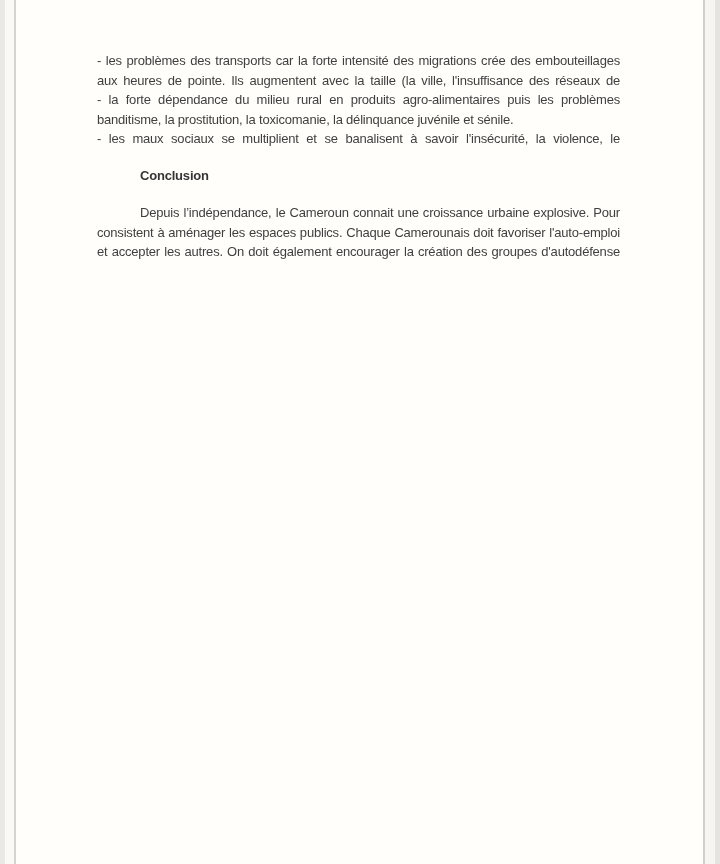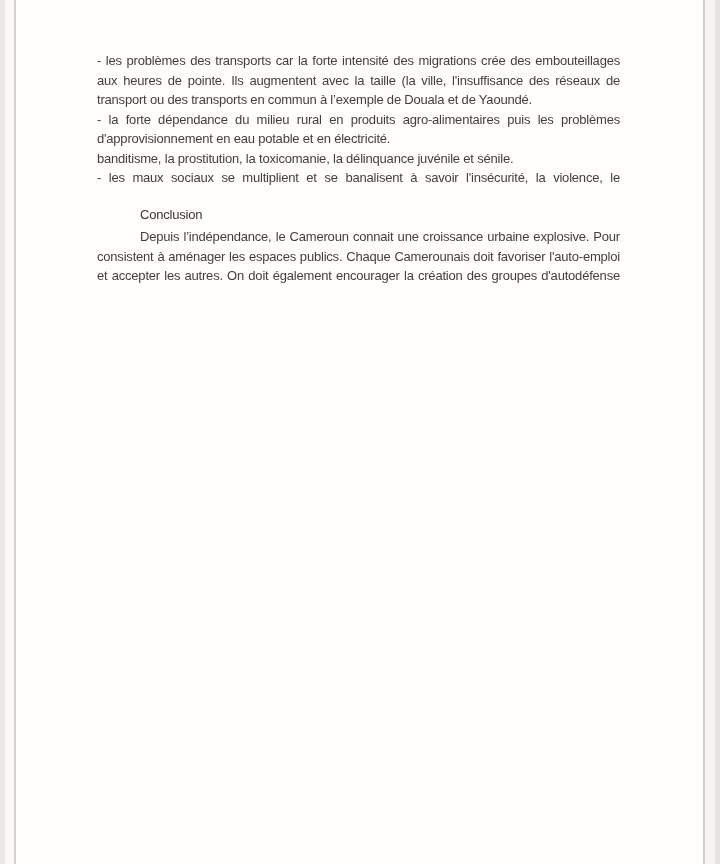--- a/index.html
+++ b/index.html
@@ -53,45 +53,43 @@
     text-align-last: justify;
     white-space: normal;
   }
   .tline.last {
     text-align-last: left;
   }
   .tline.indent {
     padding-left: 43px;
   }
   .heading {
-    font-weight: normal;
+    font-weight: bold;
     color: #353535;
-    margin: 17px 0 3px 43px;
+    margin: 17px 0 18px 43px;
   }
 </style>
 </head>
 <body>
 
 <div class="page">
   <div class="edge edge-left-outer"></div>
   <div class="edge edge-left-strip"></div>
   <div class="edge edge-left-line"></div>
   <div class="edge edge-right-line"></div>
   <div class="edge edge-right-strip"></div>
   <div class="edge edge-right-outer"></div>
 
   <div class="content">
       <div class="para">
         <div class="tline">- les problèmes des transports car la forte intensité des migrations crée des embouteillages</div>
         <div class="tline">aux heures de pointe. Ils augmentent avec la taille (la ville, l'insuffisance des réseaux de</div>
-        <div class="tline last">transport ou des transports en commun à l’exemple de Douala et de Yaoundé.</div>
       </div>
       <div class="para">
         <div class="tline">- la forte dépendance du milieu rural en produits agro-alimentaires puis les problèmes</div>
-        <div class="tline last">d'approvisionnement en eau potable et en électricité.</div>
       </div>
       <div class="para">
         <div class="tline last">banditisme, la prostitution, la toxicomanie, la délinquance juvénile et sénile.</div>
         <div class="tline">- les maux sociaux se multiplient et se banalisent à savoir l'insécurité, la violence, le</div>
       </div>
       <div class="heading">Conclusion</div>
       <div class="para">
         <div class="tline indent">Depuis l’indépendance, le Cameroun connait une croissance urbaine explosive. Pour</div>
         <div class="tline">consistent à aménager les espaces publics. Chaque Camerounais doit favoriser l'auto-emploi</div>
         <div class="tline">et accepter les autres. On doit également encourager la création des groupes d'autodéfense</div>

